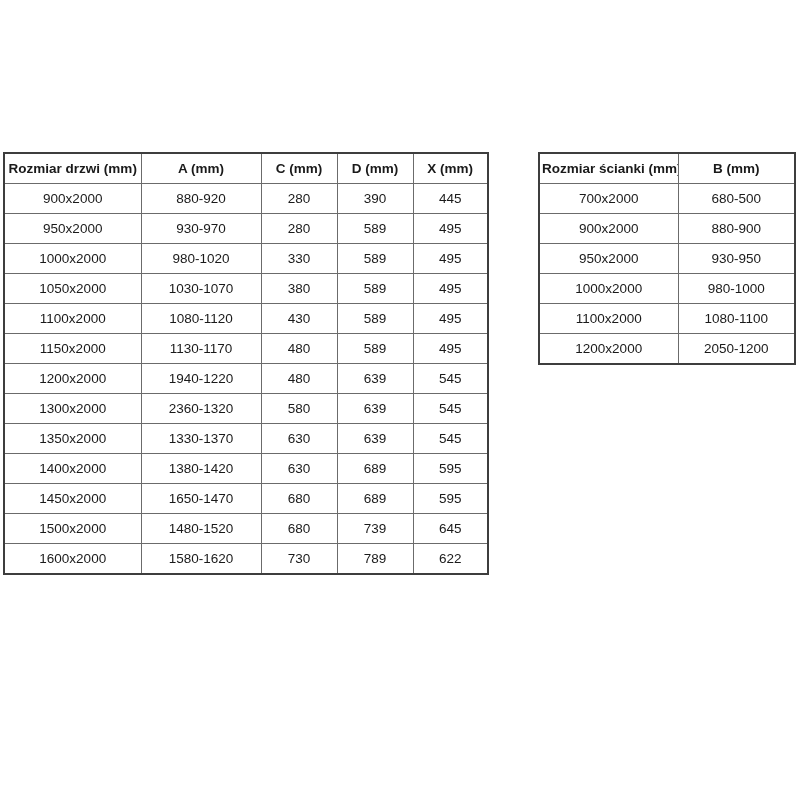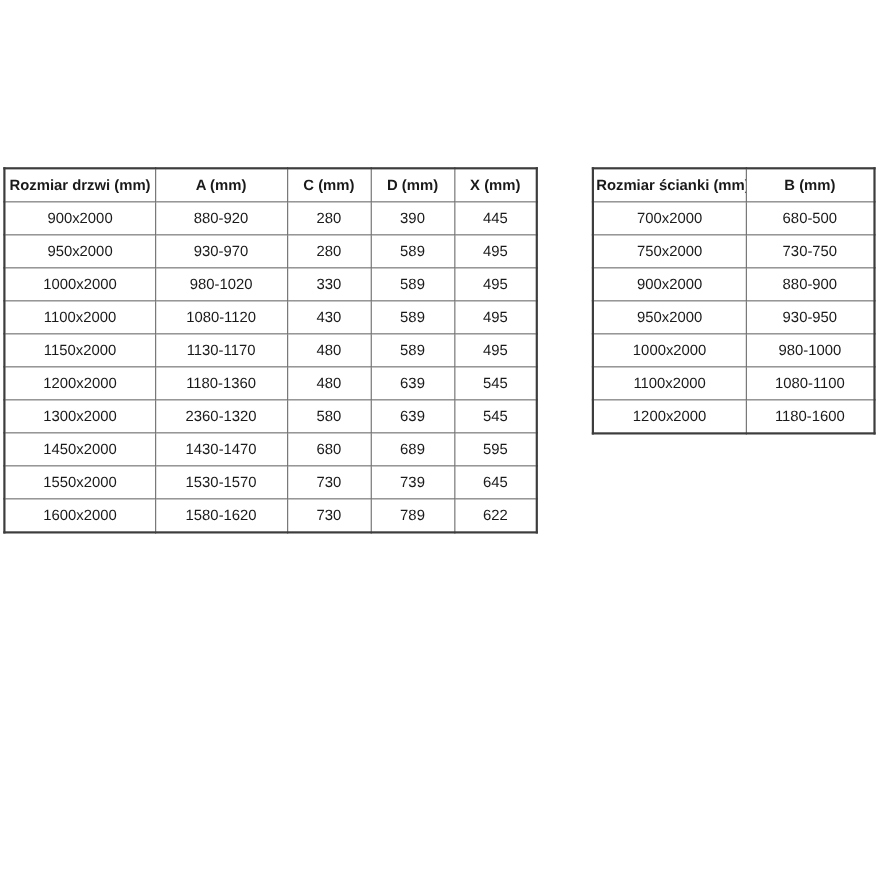--- a/index.html
+++ b/index.html
@@ -96,58 +96,79 @@
         <td>495</td>
       </tr>
       <tr>
         <td>1000x2000</td>
         <td>980-1020</td>
         <td>330</td>
         <td>589</td>
         <td>495</td>
       </tr>
       <tr>
+        <td>1050x2000</td>
+        <td>1030-1070</td>
+        <td>380</td>
+        <td>589</td>
+        <td>495</td>
+      </tr>
+      <tr>
         <td>1100x2000</td>
         <td>1080-1120</td>
         <td>430</td>
         <td>589</td>
         <td>495</td>
       </tr>
       <tr>
         <td>1150x2000</td>
         <td>1130-1170</td>
         <td>480</td>
         <td>589</td>
         <td>495</td>
       </tr>
       <tr>
         <td>1200x2000</td>
-        <td>1180-1360</td>
+        <td>1940-1220</td>
         <td>480</td>
         <td>639</td>
         <td>545</td>
       </tr>
       <tr>
         <td>1300x2000</td>
         <td>2360-1320</td>
         <td>580</td>
         <td>639</td>
         <td>545</td>
       </tr>
       <tr>
+        <td>1350x2000</td>
+        <td>1330-1370</td>
+        <td>630</td>
+        <td>639</td>
+        <td>545</td>
+      </tr>
+      <tr>
+        <td>1400x2000</td>
+        <td>1380-1420</td>
+        <td>630</td>
+        <td>689</td>
+        <td>595</td>
+      </tr>
+      <tr>
         <td>1450x2000</td>
-        <td>1430-1470</td>
+        <td>1650-1470</td>
         <td>680</td>
         <td>689</td>
         <td>595</td>
       </tr>
       <tr>
-        <td>1550x2000</td>
-        <td>1530-1570</td>
-        <td>730</td>
+        <td>1500x2000</td>
+        <td>1480-1520</td>
+        <td>680</td>
         <td>739</td>
         <td>645</td>
       </tr>
       <tr>
         <td>1600x2000</td>
         <td>1580-1620</td>
         <td>730</td>
         <td>789</td>
         <td>622</td>
       </tr>
@@ -164,37 +185,33 @@
         <th>Rozmiar ścianki (mm)</th>
         <th>B (mm)</th>
       </tr>
   </thead>
   <tbody>
       <tr>
         <td>700x2000</td>
         <td>680-500</td>
       </tr>
       <tr>
-        <td>750x2000</td>
-        <td>730-750</td>
-      </tr>
-      <tr>
         <td>900x2000</td>
         <td>880-900</td>
       </tr>
       <tr>
         <td>950x2000</td>
         <td>930-950</td>
       </tr>
       <tr>
         <td>1000x2000</td>
         <td>980-1000</td>
       </tr>
       <tr>
         <td>1100x2000</td>
         <td>1080-1100</td>
       </tr>
       <tr>
         <td>1200x2000</td>
-        <td>1180-1600</td>
+        <td>2050-1200</td>
       </tr>
     </tbody>
 </table>
 
 </body></html>

